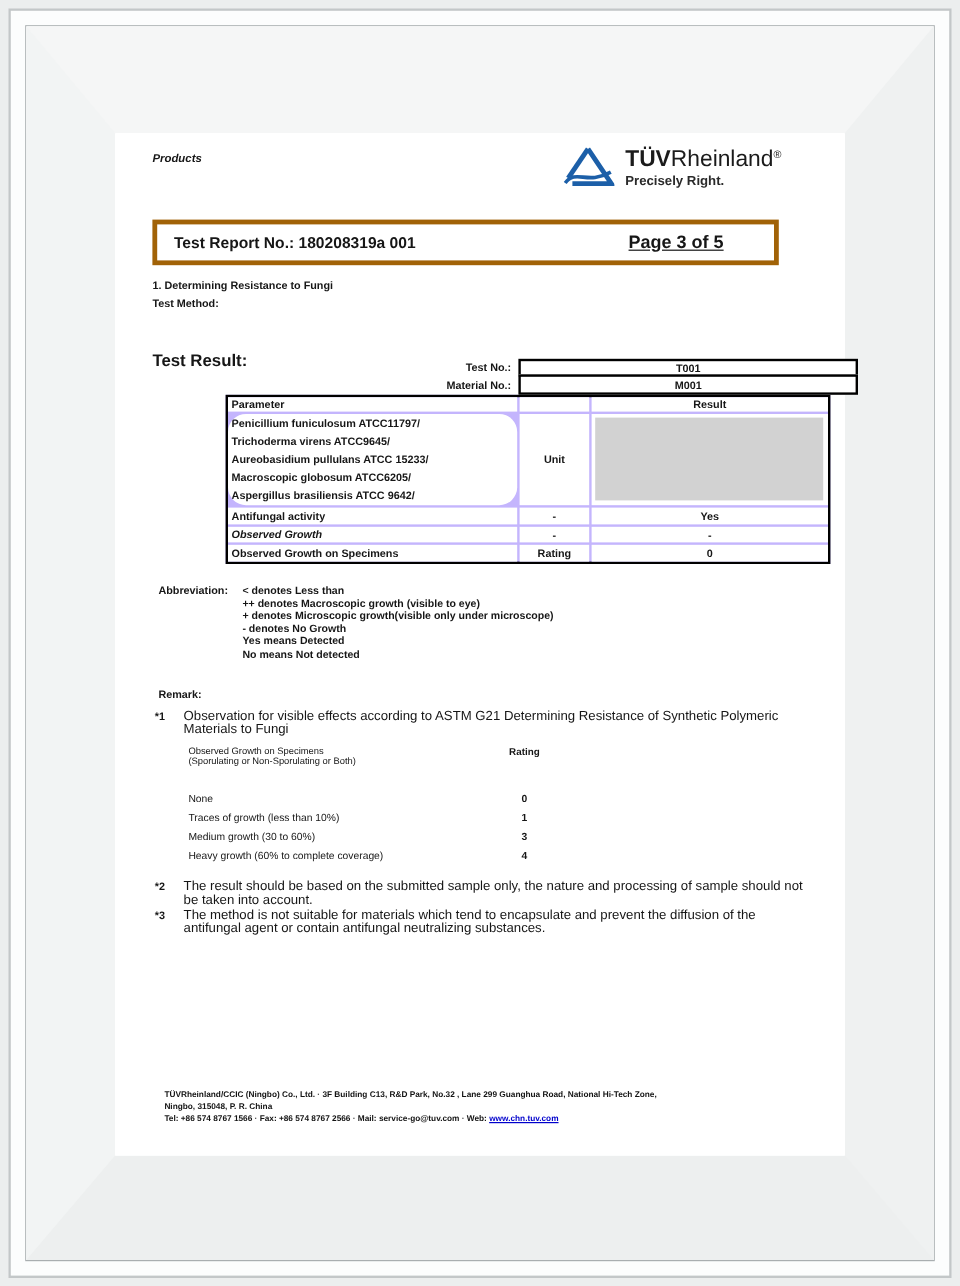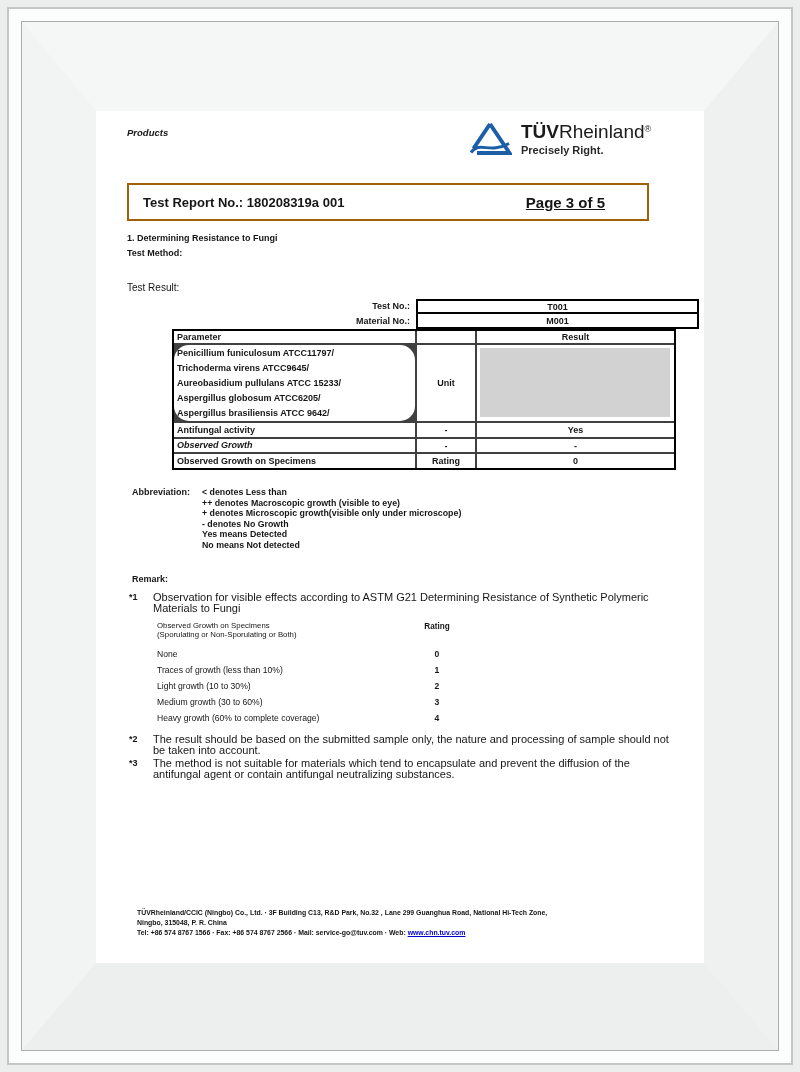--- a/index.html
+++ b/index.html
@@ -29,44 +29,44 @@
 
   .logo { left:372px; top:8px; display:flex; gap:9px; align-items:flex-start; }
   .logo svg { display:block; margin-top:2px; color:var(--tuv-blue); }
   .brand-line { font-size:19px; color:#1b1b1b; line-height:20px; white-space:nowrap; }
   .brand-bold { font-weight:bold; }
   .brand-reg { font-size:9px; vertical-align:6px; }
   .tagline { font-size:11px; font-weight:bold; color:#2a2a2a; margin-top:2px; }
 
   .report-box {
     left:31px; top:72px; width:522px; height:38px;
-    border:2px solid #a16207; background:#fff;
+    border:4px solid #a16207; background:#fff;
     display:flex; align-items:center; justify-content:space-between;
     padding:0 42px 0 14px;
   }
   .report-title { font-size:13px; font-weight:bold; }
   .page-label { font-size:15px; font-weight:bold;text-decoration:underline; }
 
   .heading { left:31px; top:122px; font-size:9px; font-weight:bold; }
   .tm-label { left:31px; top:137px; font-size:9px; font-weight:bold; }
   .tm-text  { left:107px; top:137px; width:434px; font-size:9.5px; line-height:10.5px; }
-  .tr-label { left:31px; top:171px; font-size:10px; font-weight:normal; }
-
-  
-  .tbl { left:28px; top:188px; width:575px; font-size:9px; font-weight:bold;padding-left:48px; }
+  .tr-label { left:31px; top:181px; font-size:14px; font-weight:bold; }
+
+  
+  .tbl { left:44px; top:188px; width:575px; font-size:9px; font-weight:bold;padding-left:48px; }
   .tbl-row { display:flex; height:15px; }
   .tbl-lbl { width:244px; text-align:right; padding-right:6px; line-height:15px; }
   .tbl-val { flex:1; border:2px solid #000; text-align:center; line-height:12px; background:#fff; }
   .tbl-row + .tbl-row .tbl-val { margin-top:-2px; height:17px; line-height:14px; }
   .tbl-main {
     margin-top:0; width:504px;
     display:grid;
     grid-template-columns:241px 58px 197px;
     grid-template-rows:12px 76px 14px 13px 14px;
-    gap:2px; background:#404040; border:2px solid #000;
+    gap:2px; background:#c4b5fd; border:2px solid #000;
   }
   .tbl-main > div { background:#fff; overflow:hidden; }
   .c-param { padding-left:3px; }
   .c-center { display:flex; align-items:center; justify-content:center; }
   .fungi { padding:1px 0 0 3px; line-height:15px; font-weight:bold;border-radius:15px; }
   .graywrap { position:relative; }
   .graybox { position:absolute; left:3px; right:4px; top:3px; bottom:4px; background:var(--result-box-gray); }
   .lh12 { line-height:12px; } .lh14 { line-height:14px; } .lh13 { line-height:13px;font-style:italic; }
 
   
@@ -78,21 +78,21 @@
   .rm-marker { font-size:9px; font-weight:bold; }
   .rm-text { font-size:11px; line-height:10.5px; }
   .rm1-m { left:33px; top:481px; } .rm1-t { left:57px; top:481px; width:516px; }
   .rm2-m { left:33px; top:623px; } .rm2-t { left:57px; top:623px; width:524px; }
   .rm3-m { left:33px; top:647px; } .rm3-t { left:57px; top:647px; width:516px; }
 
   .rating-tbl { left:61px; top:511px; width:350px; }
   .rt-header { display:flex; }
   .rt-h-left { width:250px; font-size:7.8px; line-height:8.8px; }
   .rt-h-rating { width:60px; font-size:8.2px; font-weight:bold; text-align:center; align-self:flex-start; }
-  .rt-rows { margin-top:9px; }
+  .rt-rows { margin-top:20px; }
   .rt-row { display:flex; height:16.2px; align-items:flex-start; }
   .rt-label { width:250px; font-size:8.6px; }
   .rt-val { width:60px; font-size:8.6px; font-weight:bold; text-align:center; }
 
   
   .footer { left:41px; top:797px; font-size:6.9px; font-weight:bold; line-height:9.8px; color:#131313; }
   .footer a { color:var(--link-blue); text-decoration:underline; }
 </style>
 </head>
 <body>
@@ -136,21 +136,21 @@
       </div>
       <div class="tbl-main">
         <div class="c-param lh12">Parameter</div>
         <div></div>
         <div class="c-center lh12">Result</div>
 
         <div class="fungi">
           <div>Penicillium funiculosum ATCC11797/</div>
           <div>Trichoderma virens ATCC9645/</div>
           <div>Aureobasidium pullulans ATCC 15233/</div>
-          <div>Aspergillus globosum ATCC6205/</div>
+          <div>Macroscopic globosum ATCC6205/</div>
           <div>Aspergillus brasiliensis ATCC 9642/</div>
         </div>
         <div class="c-center">Unit</div>
         <div class="graywrap">
             <div class="graybox"></div>
           </div>
 
         <div class="c-param lh14">Antifungal activity</div>
         <div class="c-center">-</div>
         <div class="c-center">Yes</div>
@@ -191,24 +191,20 @@
       <div class="rt-rows">
         <div class="rt-row">
           <div class="rt-label">None</div>
           <div class="rt-val">0</div>
         </div>
         <div class="rt-row">
           <div class="rt-label">Traces of growth (less than 10%)</div>
           <div class="rt-val">1</div>
         </div>
         <div class="rt-row">
-          <div class="rt-label">Light growth (10 to 30%)</div>
-          <div class="rt-val">2</div>
-        </div>
-        <div class="rt-row">
           <div class="rt-label">Medium growth (30 to 60%)</div>
           <div class="rt-val">3</div>
         </div>
         <div class="rt-row">
           <div class="rt-label">Heavy growth (60% to complete coverage)</div>
           <div class="rt-val">4</div>
         </div>
       </div>
     </div>
 

